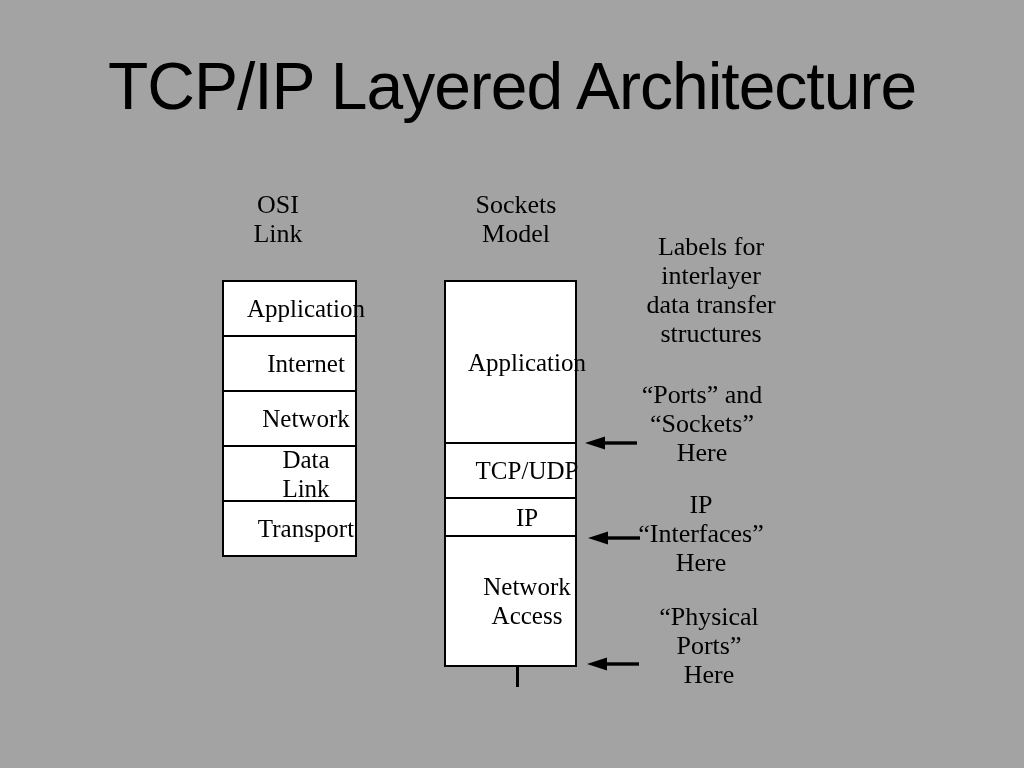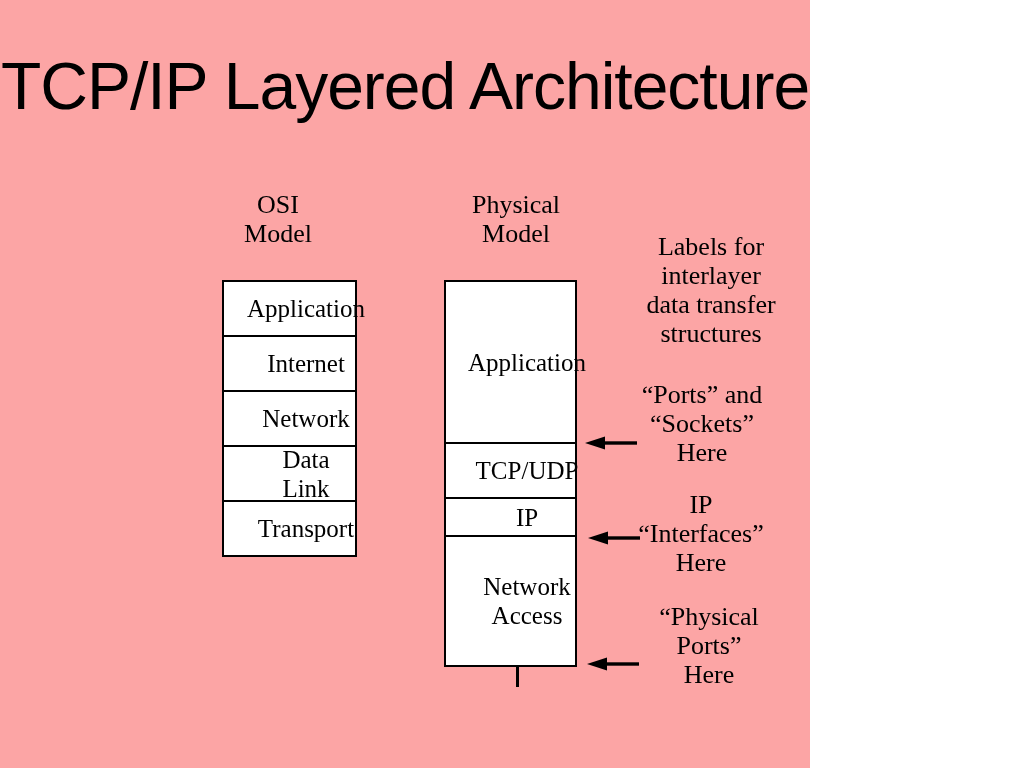--- a/index.html
+++ b/index.html
@@ -1,20 +1,20 @@
 <!DOCTYPE html>
 <html><head>
 <meta charset="utf-8">
 <style>
   html, body { margin: 0; padding: 0; background: #ffffff; }
   .slide {
     position: relative;
-    width: 810px;
+    width: 1024px;
     height: 768px;
-    background: #fca5a5;
+    background: #a3a3a3;
     color: #000000;
     font-family: "Liberation Serif", serif;
     overflow: hidden;
   }
   .title {
     position: absolute;
     left: 0; right: 0; top: 50px;
     margin: 0;
     text-align: center;
     font-family: "Liberation Sans", sans-serif;
@@ -84,22 +84,22 @@
   }
 </style>
 </head>
 <body>
 
 <div class="slide">
 
   <h1 class="title">TCP/IP Layered Architecture</h1>
 
   <div class="col-header osi-header">OSI
-Model</div>
-  <div class="col-header inet-header">Physical
+Link</div>
+  <div class="col-header inet-header">Sockets
 Model</div>
 
   <div class="stack osi-stack">
     <div class="layer">Application</div>
     <div class="layer">Internet</div>
     <div class="layer">Network</div>
     <div class="layer">Data Link</div>
     <div class="layer last">Transport</div>
   </div>
 

